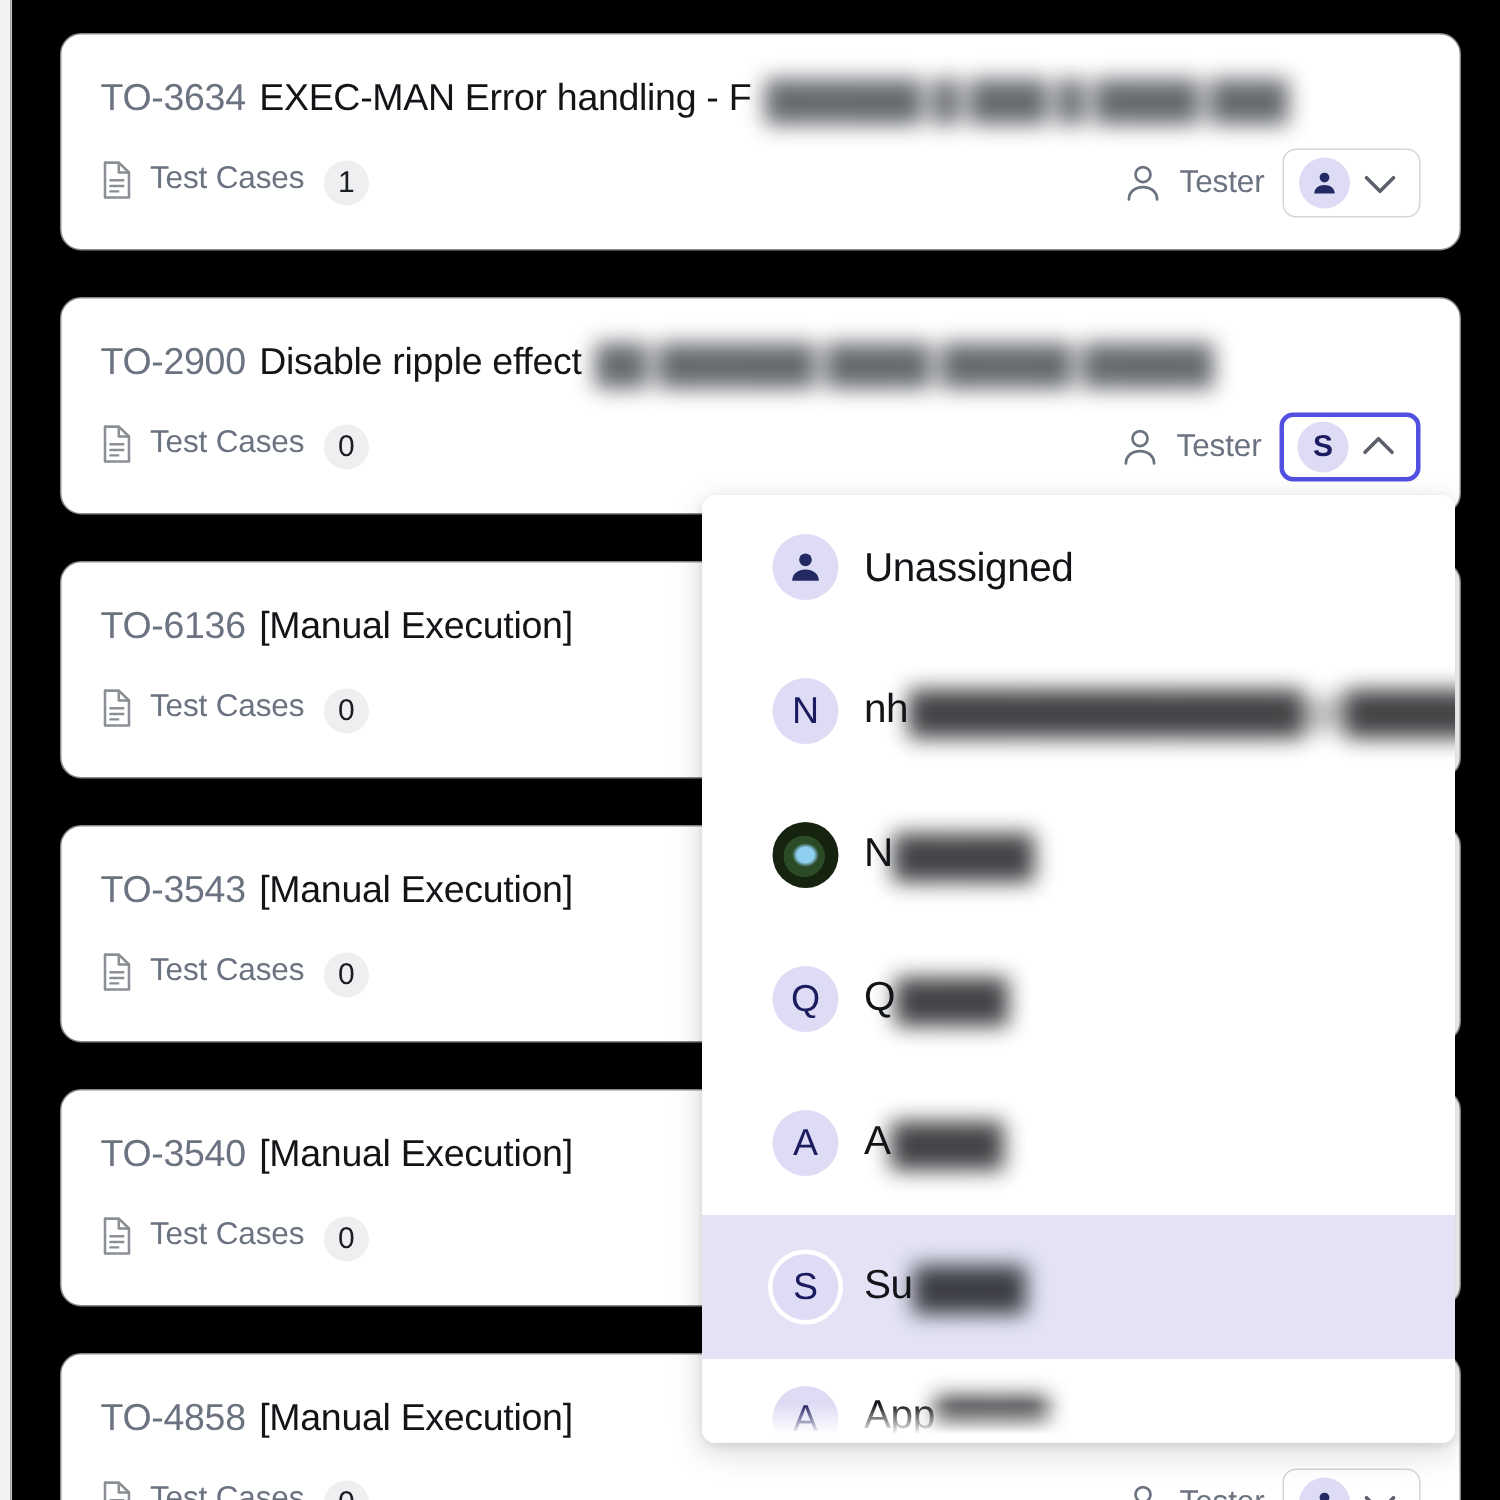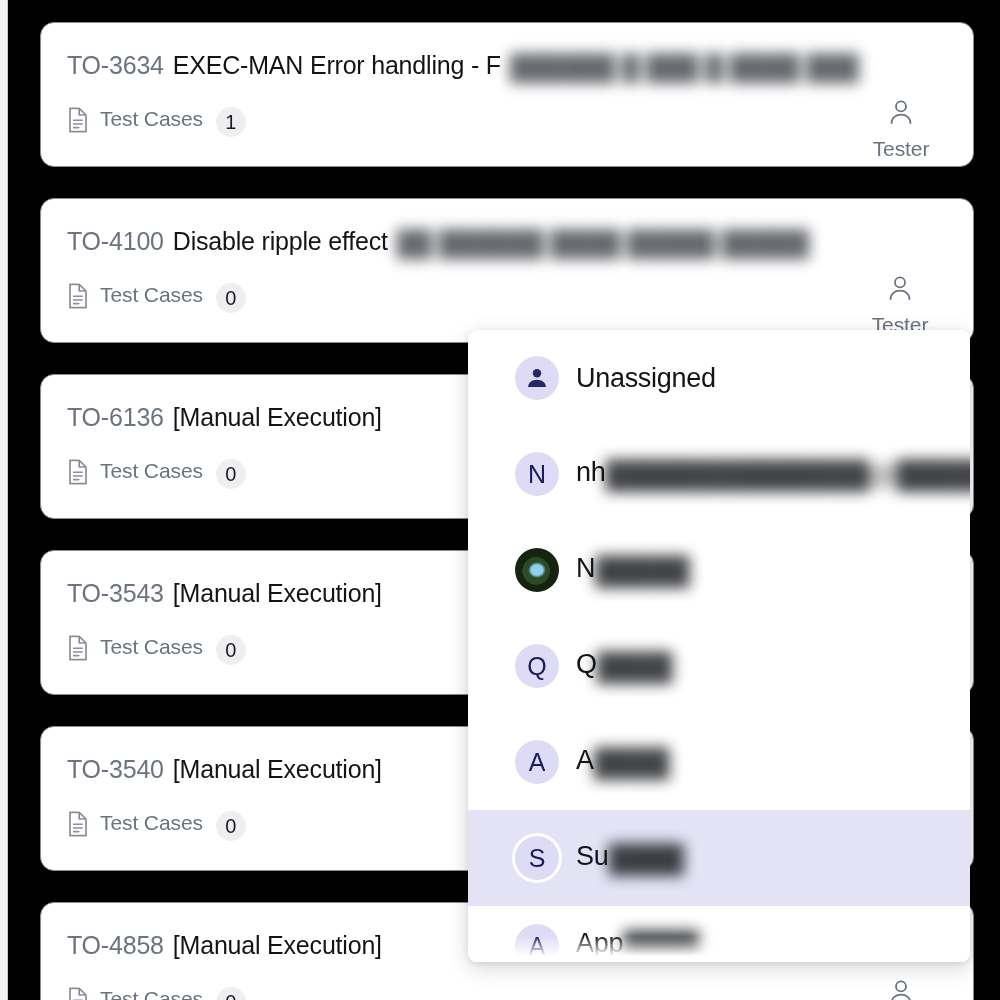--- a/index.html
+++ b/index.html
@@ -67,21 +67,21 @@
     color: #1a1d21;
     font-size: 20px;
     display: flex; align-items: center; justify-content: center;
     padding: 0 9px;
     margin-left: 2px;
   }
 
   
   .tester-wrap {
     position: absolute; right: 26px; top: 76px;
-    display: flex; align-items: center; gap: 12px; flex-direction: column;
+    display: flex; align-items: center; gap: 12px;
   }
   .tester-person-icon { width: 24px; height: 26px; display:block; }
   .tester-label { font-size: 21px; color: #6b7280; letter-spacing: -0.1px; }
 
   .tester-select {
     display: flex; align-items: center; gap: 6px;
     height: 46px; padding: 0 12px 0 10px;
     border: 1.5px solid #d3d5d9;
     border-radius: 9px;
     background: #ffffff;
@@ -184,21 +184,21 @@
                 <path d="M3.8 20.4c0-4.4 3.7-6.9 8.2-6.9s8.2 2.5 8.2 6.9z" fill="#232a63"></path>
               </svg>
             </span>
             <svg class="chev" viewBox="0 0 28 28" fill="none">
               <path d="M5 10.5 14 19.5l9-9" stroke="#5b6069" stroke-width="2.4" stroke-linecap="round" stroke-linejoin="round"></path>
             </svg>
           </div>
         </div>
       </div>
       <div class="card" style="top: 198px; height: 145px;">
-        <div class="card-title"><span class="key">TO-4100</span><span class="sep"></span><span>Disable ripple effect</span><span class="sep"></span><span class="blurred">██ ██████ ████ █████ █████</span></div>
+        <div class="card-title"><span class="key">TO-2900</span><span class="sep"></span><span>Disable ripple effect</span><span class="sep"></span><span class="blurred">██ ██████ ████ █████ █████</span></div>
         <div class="card-meta">
           <svg class="doc-icon" viewBox="0 0 22 26" fill="none">
             <path d="M3 1.4h9.2L19 8v16.6H3z" stroke="#8a8f96" stroke-width="1.7" stroke-linejoin="round"></path>
             <path d="M12.2 1.4V8H19" stroke="#8a8f96" stroke-width="1.7" stroke-linejoin="round"></path>
             <path d="M6.6 13.2h8.6M6.6 17h8.6M6.6 20.6h5.2" stroke="#8a8f96" stroke-width="1.6" stroke-linecap="round"></path>
           </svg>
           <span class="meta-label">Test Cases</span>
           <span class="count-badge">0</span>
         </div>
         <div class="tester-wrap">

